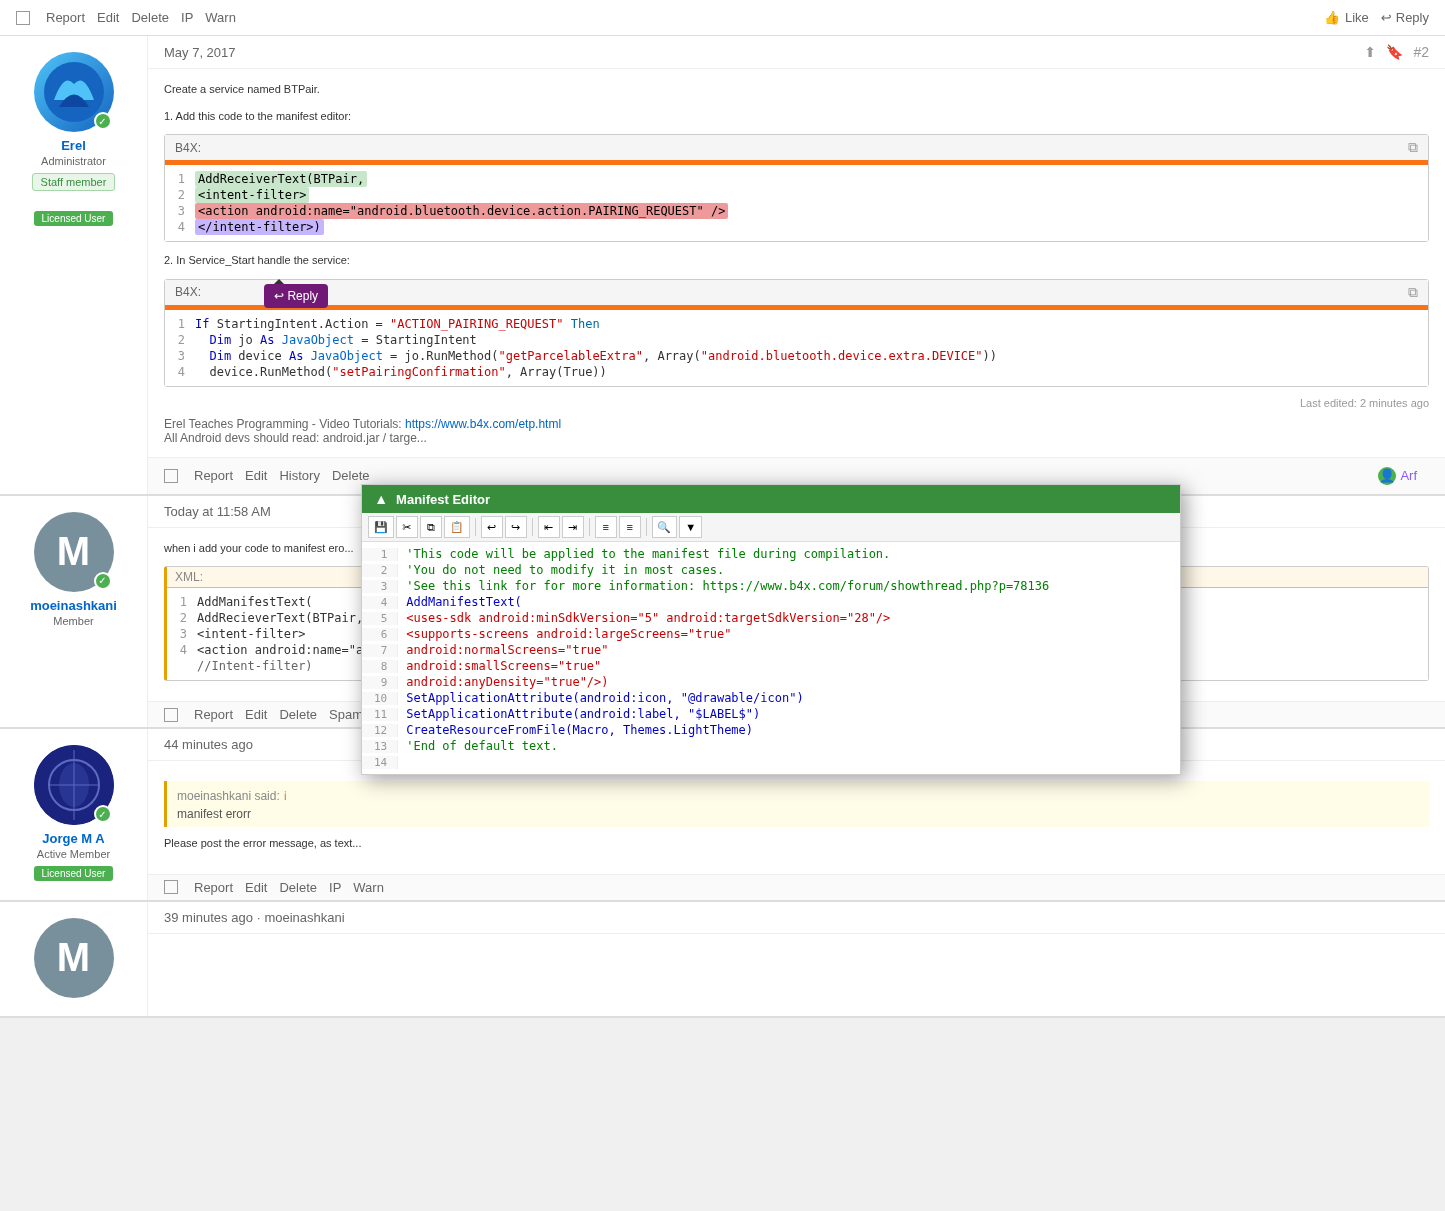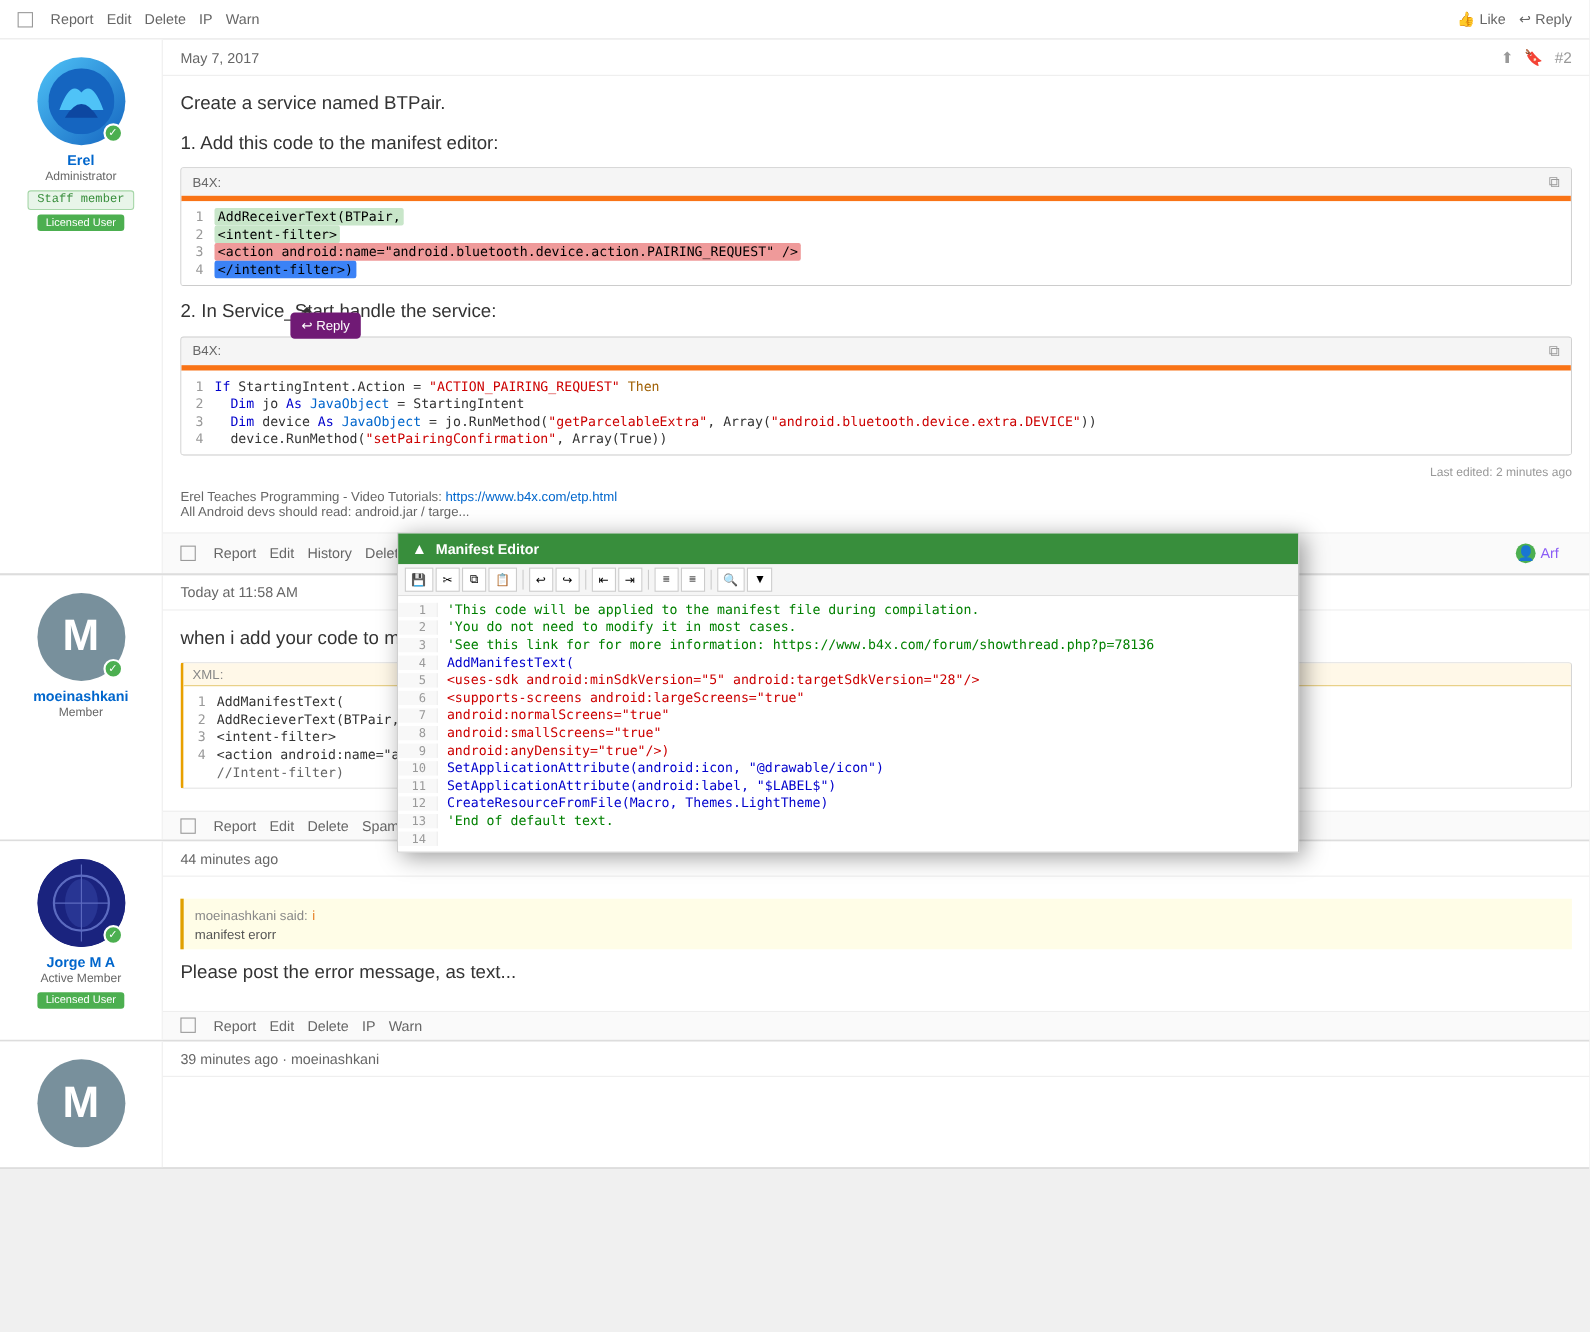--- a/index.html
+++ b/index.html
@@ -40,42 +40,42 @@
     .badge-icon {
       position: absolute; bottom: 2px; right: 2px;
       width: 18px; height: 18px; border-radius: 50%; background: #4caf50;
       color: white; font-size: 10px; display: flex; align-items: center; justify-content: center;
       border: 2px solid #fff;
     }
     .username { font-weight: bold; color: #0066cc; font-size: 13px; margin-bottom: 2px; text-align: center; }
     .user-role { font-size: 11px; color: #666; margin-bottom: 6px; text-align: center; }
     .staff-badge {
       background: #e8f5e9; color: #388e3c; border: 1px solid #a5d6a7;
-      border-radius: 3px; padding: 2px 8px; font-size: 11px; margin-bottom: 4px; text-align: center; font-family: Liberation Mono, monospace;
+      border-radius: 3px; padding: 2px 8px; font-size: 11px; margin-bottom: 20px; text-align: center;
     }
     .licensed-badge {
       background: #4caf50; color: #fff;
       border-radius: 3px; padding: 2px 8px; font-size: 10px; text-align: center;
     }
 
     
     .post-content-area {
       flex: 1; padding: 0;
     }
     .post-header {
       display: flex; justify-content: space-between; align-items: center;
       padding: 8px 16px; border-bottom: 1px solid #eee;
     }
     .post-date { color: #666; font-size: 13px; }
     .post-header-actions { display: flex; gap: 10px; align-items: center; }
     .post-header-actions span { color: #999; cursor: pointer; font-size: 14px; }
     .post-number { color: #666; font-size: 13px; }
 
     .post-body { padding: 12px 16px; }
-    .post-text { font-size: 17px; line-height: 1.5; margin-bottom: 10px; }
+    .post-text { font-size: 11px; line-height: 1.5; margin-bottom: 10px; }
 
     
     .code-block {
       border: 1px solid #ccc; border-radius: 3px; margin: 10px 0; font-size: 12px;
     }
     .code-header {
       background: #f5f5f5; padding: 4px 10px; border-bottom: 5px solid #f97316;
       display: flex; justify-content: space-between; align-items: center;
       font-size: 12px; color: #666;
     }
@@ -84,21 +84,21 @@
     .code-line {
       display: flex; align-items: baseline; padding: 1px 0;
     }
     .line-num {
       color: #999; width: 30px; text-align: right; padding-right: 10px;
       font-family: monospace; font-size: 12px; user-select: none; flex-shrink: 0;
     }
     .line-code { font-family: monospace; font-size: 12px; }
     .kw-if { color: #0000cc; }
     .kw-string { color: #cc0000; }
-    .kw-then { color: #a16207; }
+    .kw-then { color: #0369a1; }
     .kw-dim { color: #0000cc; }
     .kw-as { color: #0000cc; }
     .kw-class { color: #0066cc; }
 
     .post-footer-links { font-size: 12px; color: #666; margin-top: 8px; }
     .post-footer-links a { color: #0066cc; text-decoration: none; }
 
     
     .post-actions-bottom {
       display: flex; align-items: center; justify-content: space-between;
@@ -257,21 +257,21 @@
             <div class="code-line">
               <span class="line-num">2</span>
               <span class="line-code"><span style="background:#c8e6c9;padding:1px 3px;border-radius:2px;color:#000">&lt;intent-filter&gt;</span></span>
             </div>
             <div class="code-line">
               <span class="line-num">3</span>
               <span class="line-code"><span style="background:#ef9a9a;padding:1px 3px;border-radius:2px;color:#000">&lt;action android:name="android.bluetooth.device.action.PAIRING_REQUEST" /&gt;</span></span>
             </div>
             <div class="code-line">
               <span class="line-num">4</span>
-              <span class="line-code"><span style="background:#3b82f6;padding:1px 3px;border-radius:2px;color:#000">&lt;/intent-filter&gt;)</span></span>
+              <span class="line-code"><span style="background:#c4b5fd;padding:1px 3px;border-radius:2px;color:#000">&lt;/intent-filter&gt;)</span></span>
             </div>
           </div>
         </div>
 
         <p class="post-text">2. In Service_Start handle the service:</p>
 
         <div class="code-block">
           <div class="code-header">
             <span>B4X:</span>
             <span class="code-copy-btn">⧉</span>

